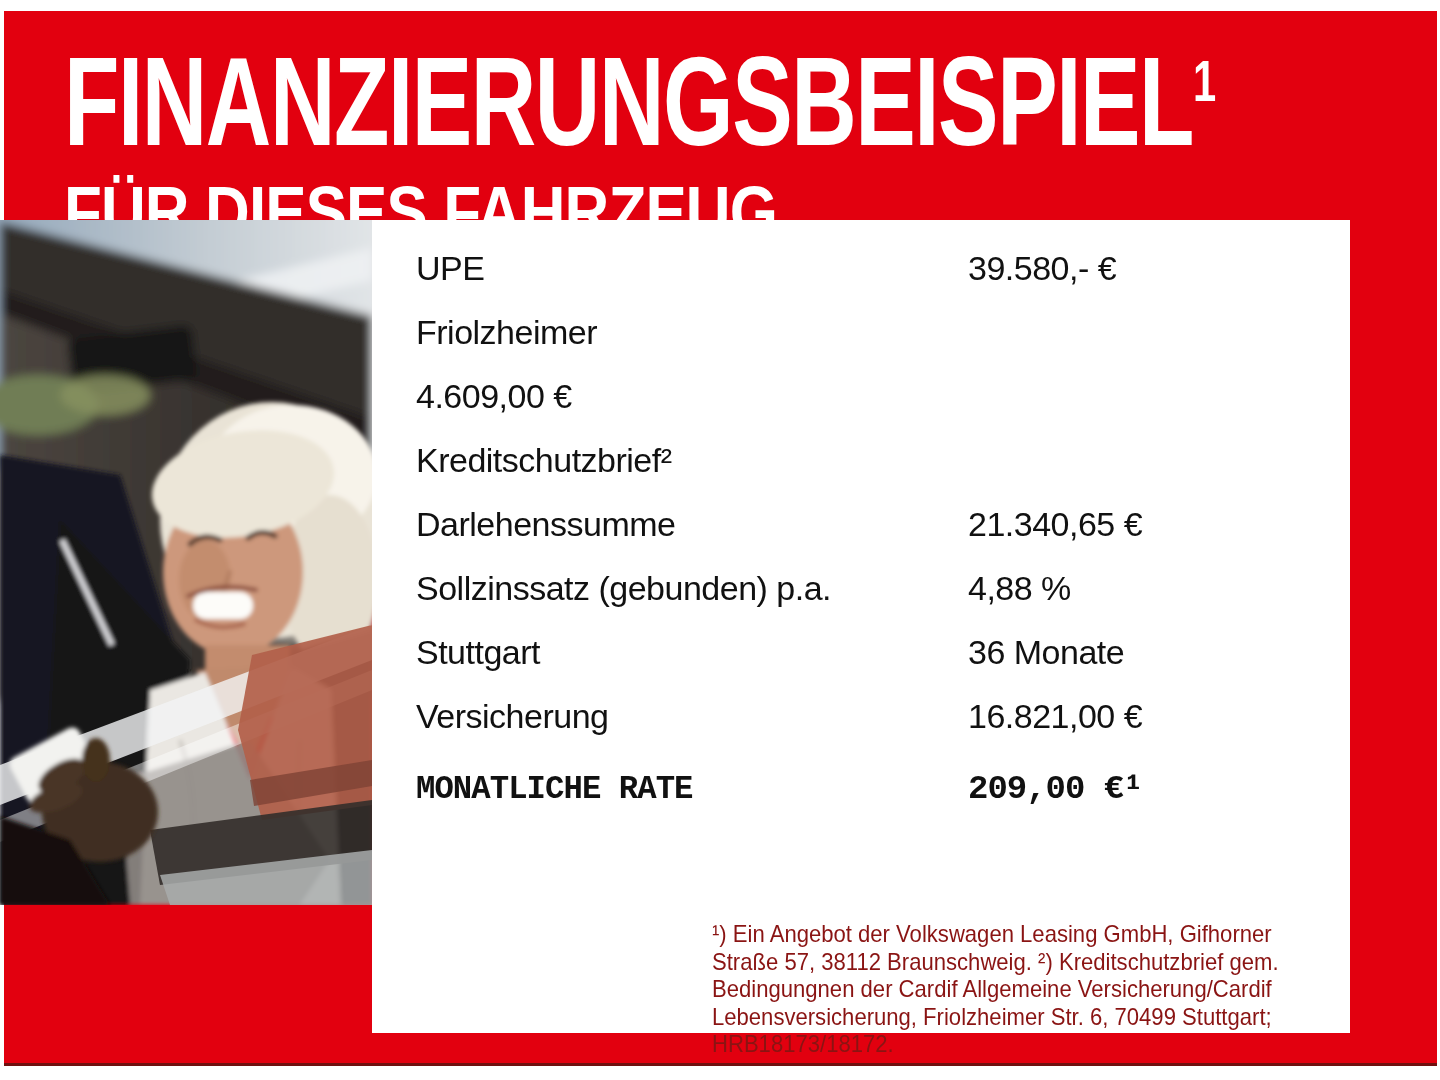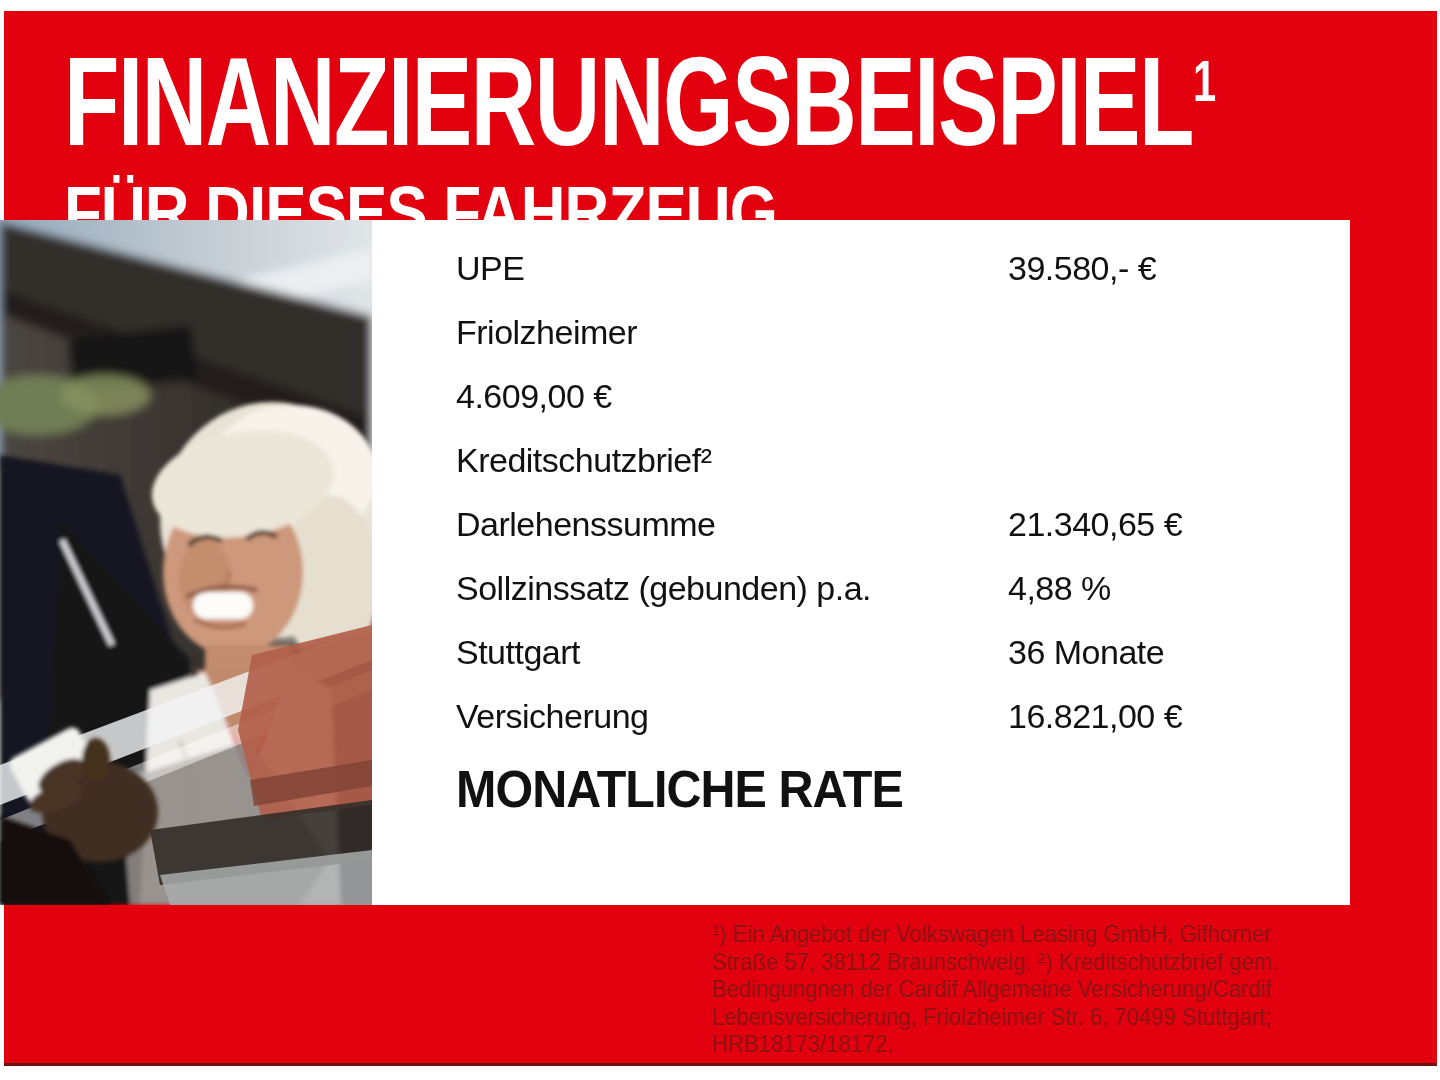--- a/index.html
+++ b/index.html
@@ -17,27 +17,27 @@
            transform:scaleX(0.72); transform-origin:0 0; white-space:nowrap; }
   .title sup { font-size:46%; vertical-align:44px; letter-spacing:0; }
   .subtitle { font-size:72px; font-weight:bold; line-height:1.0; letter-spacing:-1px;
               margin-top:8px; transform:scaleX(0.86); transform-origin:0 0; white-space:nowrap; }
 
   
   .photo { position:absolute; left:0; top:220px; width:372px; height:685px; overflow:hidden; }
   .photo svg { display:block; width:100%; height:100%; }
 
   
-  .panel { position:absolute; left:372px; top:220px; width:978px; height:685px;
-           background:#ffffff; padding:16px 0 0 84px; }
+  .panel { position:absolute; left:372px; top:220px; width:978px; height:813px;
+           background:#ffffff; padding:16px 0 0 44px; }
   .fin-row { display:flex; align-items:center; height:64px; color:#111111;
              font-size:34px; letter-spacing:-0.5px; }
   .fin-row .lbl { width:552px; flex:none; }
   .fin-row .val { flex:none; white-space:nowrap; }
-  .fin-row.total { height:70px; margin-top:6px; font-size:51px; font-weight:bold; letter-spacing:-1px; }
+  .fin-row.total { height:70px; margin-top:6px; font-size:34px; font-weight:bold; letter-spacing:-1px;font-family:Liberation Mono, monospace; }
   .fin-row.total .lbl { width:552px; transform:scaleX(0.95); transform-origin:0 50%; }
 
   
   .footnote { position:absolute; left:712px; top:920px; width:700px; color:#8a1413;
               font-size:24px; line-height:27.5px; transform:scaleX(0.92); transform-origin:0 0; }
   .footnote div { white-space:nowrap; }
 </style>
 </head>
 <body>
 
@@ -153,20 +153,21 @@
     <div class="fin-row">
       <span class="lbl">Stuttgart</span>
       <span class="val">36 Monate</span>
     </div>
     <div class="fin-row">
       <span class="lbl">Versicherung</span>
       <span class="val">16.821,00 €</span>
     </div>
     <div class="fin-row total">
       <span class="lbl">MONATLICHE RATE</span>
+      <span class="val">209,00 €¹</span>
     </div>
   </div>
 
   <div class="footnote">
     <div>¹) Ein Angebot der Volkswagen Leasing GmbH, Gifhorner</div>
     <div>Straße 57, 38112 Braunschweig. ²) Kreditschutzbrief gem.</div>
     <div>Bedingungnen der Cardif Allgemeine Versicherung/Cardif</div>
     <div>Lebensversicherung, Friolzheimer Str. 6, 70499 Stuttgart;</div>
     <div>HRB18173/18172.</div>
   </div>

